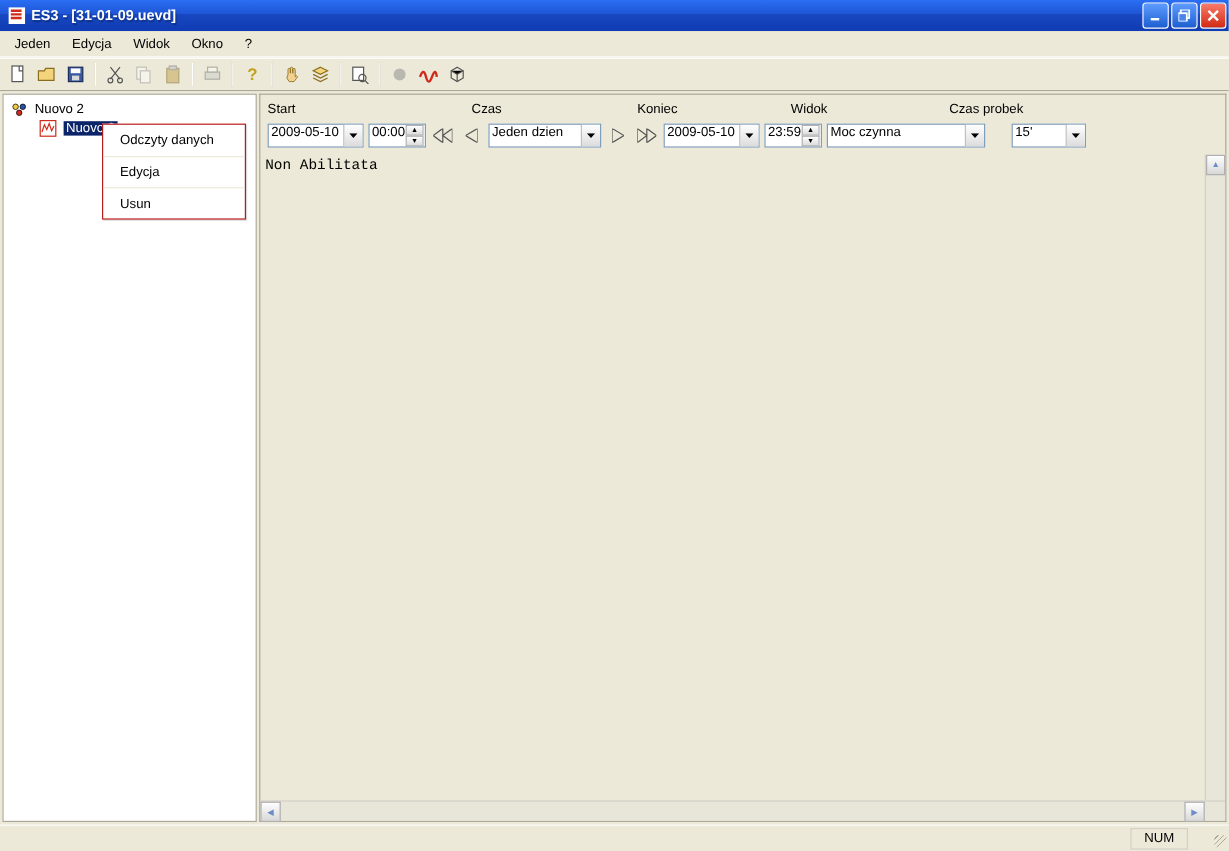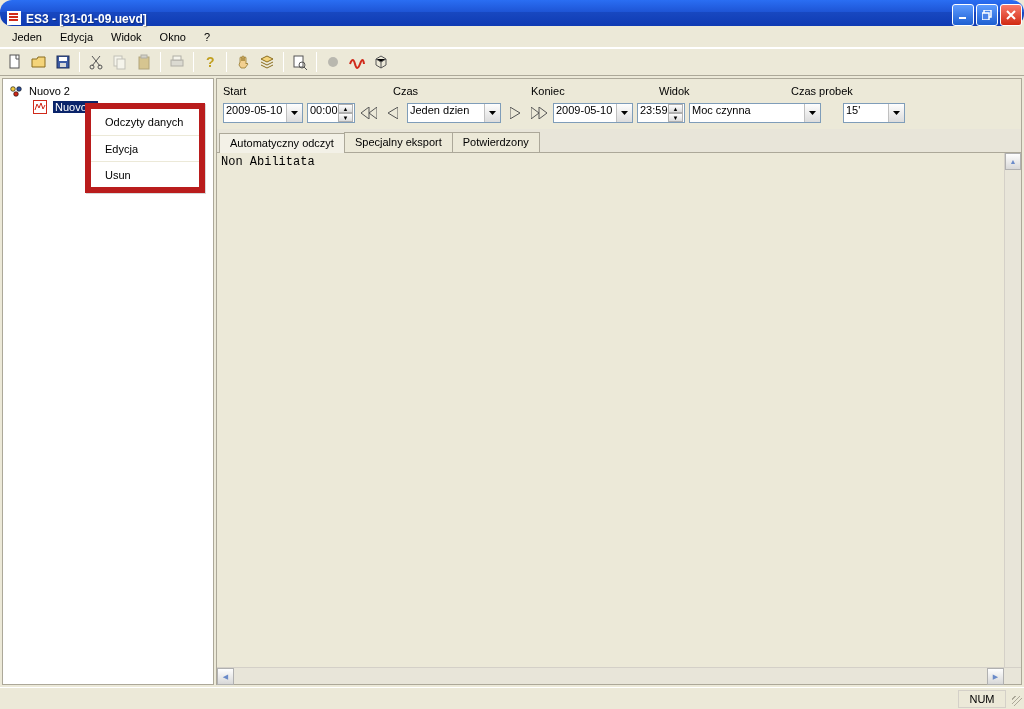--- a/index.html
+++ b/index.html
@@ -1,20 +1,20 @@
 <!DOCTYPE html>
 <html><head>
 <meta charset="utf-8">
 <style>
   * { box-sizing: border-box; }
   html, body { margin:0; padding:0; height:100%; width:1024px; height:709px; overflow:hidden; }
   body { font-family: Tahoma, "MS Sans Serif", sans-serif; font-size:11px; background:#ece9d8; color:#000; }
 
   
-  .titlebar { height:26px; background:linear-gradient(to bottom,#2a6ef3 0%,#1e55d6 45%,#1848c1 46%,#0f3bb3 100%); display:flex; align-items:flex-end; padding:0 2px; color:#fff;border-radius:12px; }
+  .titlebar { height:26px; background:linear-gradient(to bottom,#2a6ef3 0%,#1e55d6 45%,#1848c1 46%,#0f3bb3 100%); display:flex; align-items:center; padding:0 2px; color:#fff; }
   .titlebar .app-icon { width:16px; height:16px; margin:0 4px; display:flex; align-items:center; justify-content:center; }
   .titlebar .title { font-weight:bold; font-size:12px; text-shadow:1px 1px 1px rgba(0,0,0,.3); flex:0 0 auto; }
   .titlebar .spacer { flex:1 1 auto; }
   .winbtn { width:22px; height:22px; margin-left:2px; border:1px solid #fff; border-radius:3px; display:flex; align-items:center; justify-content:center; font-weight:bold; font-size:12px; }
   .winbtn.blue { background:linear-gradient(to bottom,#5e9cff,#1d5fd1); }
   .winbtn.red  { background:linear-gradient(to bottom,#f87b6b,#d12a12); }
 
   
   .menubar { height:22px; background:#ece9d8; border-bottom:1px solid #fff; display:flex; align-items:center; padding:0 4px; gap:2px; }
   .menubar .mi { padding:2px 8px; cursor:default; }
@@ -29,21 +29,21 @@
   .client { position:relative; height:calc(709px - 26px - 22px - 28px - 22px); background:#ece9d8; display:flex; }
 
   
   .tree-panel { width:212px; background:#fff; border:1px solid #aca899; margin:2px 0 2px 2px; padding:4px 2px; position:relative; }
   .tree-row { display:flex; align-items:center; height:16px; gap:6px; padding-left:4px; }
   .tree-row.indent { padding-left:28px; }
   .tree-icon { width:14px; height:14px; display:flex; align-items:center; justify-content:center; }
   .tree-sel { background:#0a246a; color:#fff; padding:0 2px; }
 
   
-  .context-menu { position:absolute; left:82px; top:24px; width:120px; background:#fff; border:6px solid #b91c1c; box-shadow:1px 1px 0 rgba(0,0,0,.15); z-index:10; }
+  .context-menu { position:absolute; left:82px; top:24px; width:120px; background:#fff; border:1px solid #b91c1c; box-shadow:1px 1px 0 rgba(0,0,0,.15); z-index:10; }
   .context-menu .cmi { height:26px; display:flex; align-items:center; padding:0 14px; cursor:default; border-top:1px solid #ece9d8; }
   .context-menu .cmi:first-child { border-top:none; }
   .context-menu .cmi.highlight { background:#0a246a; color:#fff; }
 
   
   .content { flex:1; margin:2px 2px 2px 2px; display:flex; flex-direction:column; }
   .filters { background:#ece9d8; border:1px solid #aca899; border-bottom:none; padding:4px 6px 2px 6px; }
   .labels-row { display:flex; align-items:center; height:16px; color:#000; }
   .controls-row { display:flex; align-items:center; height:28px; gap:4px; }
 
@@ -64,21 +64,21 @@
   
   .doc { flex:1; background:#ece9d8; border:1px solid #aca899; border-top:none; position:relative; }
   .doc .text { font-family:"Courier New",monospace; font-size:12px; padding:2px 4px; }
   .doc .vscroll { position:absolute; right:0; top:0; bottom:17px; width:17px; background:#e8e5d9; border-left:1px solid #d4d0c8; }
   .doc .vscroll .thumb { position:absolute; top:0; left:0; right:0; height:17px; background:linear-gradient(#fefefe,#d8d8d8); border:1px solid #b0b0b0; display:flex; align-items:center; justify-content:center; font-size:7px; color:#6b8bc9; }
   .doc .hscroll { position:absolute; left:0; right:0; bottom:0; height:17px; background:#e8e5d9; border-top:1px solid #d4d0c8; }
   .doc .hscroll .hbtn { position:absolute; top:0; width:17px; height:17px; background:linear-gradient(#fefefe,#d8d8d8); border:1px solid #b0b0b0; display:flex; align-items:center; justify-content:center; font-size:7px; color:#6b8bc9; }
 
   
   .statusbar { height:22px; background:#ece9d8; border-top:1px solid #fff; display:flex; align-items:center; }
-  .statusbar .cell { height:18px; border:1px solid #d4d0c8; margin-right:0; display:flex; align-items:center; justify-content:center; padding:0 8px; }
+  .statusbar .cell { height:18px; border:1px solid #d4d0c8; margin-right:16px; display:flex; align-items:center; justify-content:center; padding:0 8px; }
   .statusbar .grip { width:18px; height:18px; margin-left:auto; position:relative; }
   .statusbar .grip::before { content:""; position:absolute; right:2px; bottom:2px; width:10px; height:10px;
     background:
       linear-gradient(135deg, transparent 0 2px,#aca899 2px 3px,transparent 3px 5px,#aca899 5px 6px,transparent 6px 8px,#aca899 8px 9px,transparent 9px); }
 </style>
 </head>
 <body>
 
 <div class="titlebar">
   <div class="app-icon">
@@ -330,25 +330,20 @@
           <span class="val" style="width:44px">15'</span>
           <div class="arrow">
               <svg width="7" height="4">
                 <path d="M0 0h7L3.5 4z" fill="#000"></path>
               </svg>
             </div>
         </div>
       </div>
     </div>
 
-    <div class="tabsbar">
-      <div class="tab active">Automatyczny odczyt</div>
-      <div class="tab">Specjalny eksport</div>
-      <div class="tab">Potwierdzony</div>
-    </div>
 
     <div class="doc">
       <div class="text">Non Abilitata</div>
       <div class="vscroll">
         <div class="thumb">▲</div>
       </div>
       <div class="hscroll">
         <div class="hbtn" style="left:0">◀</div>
         <div class="hbtn" style="right:17px">▶</div>
       </div>

